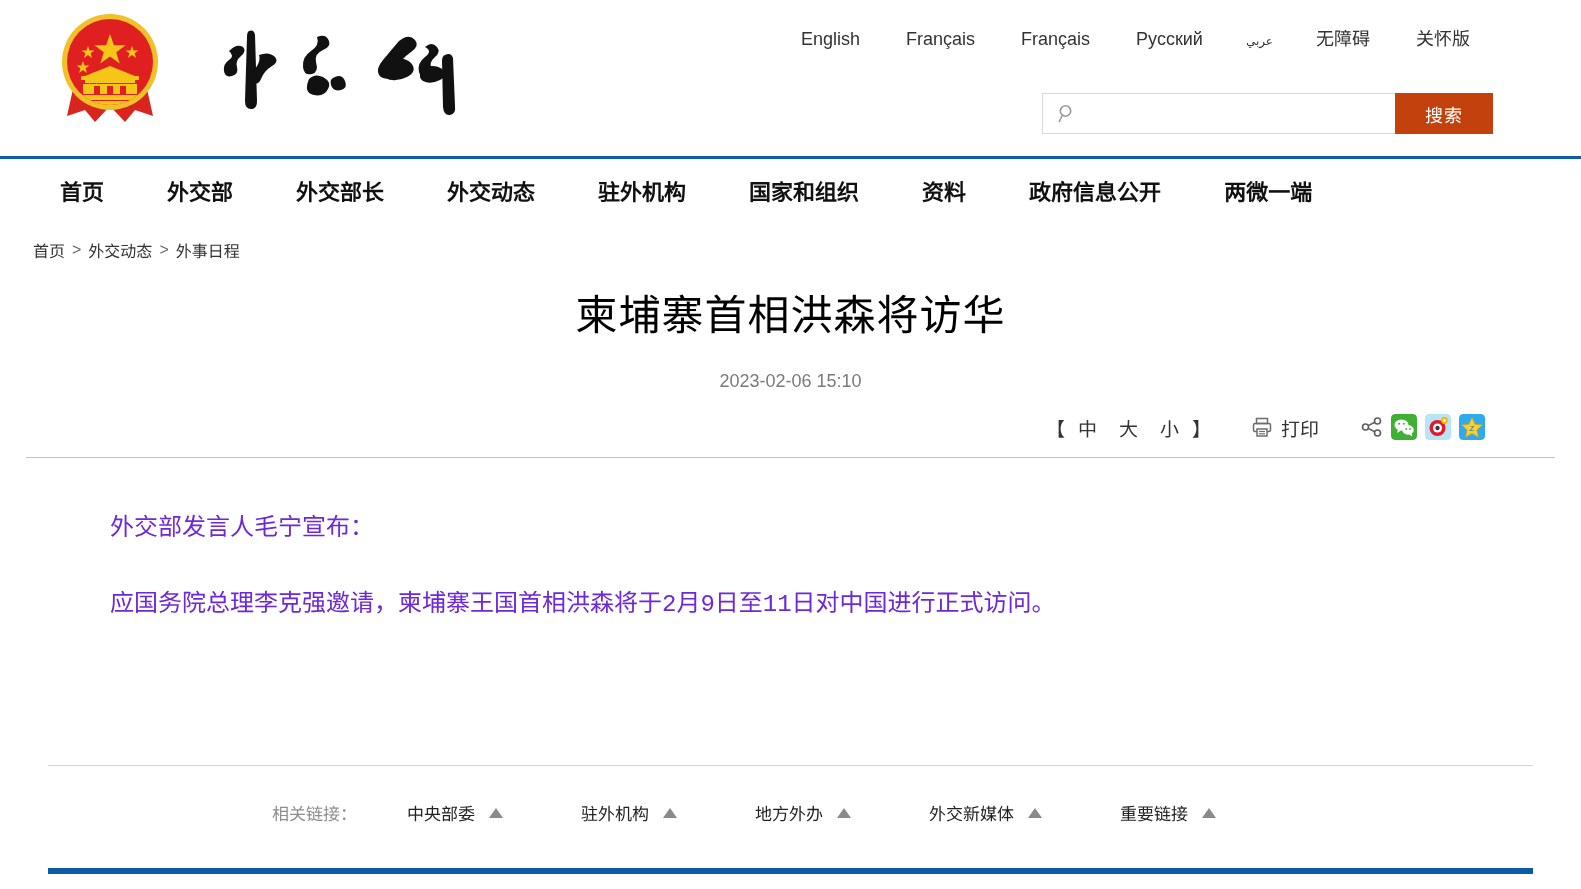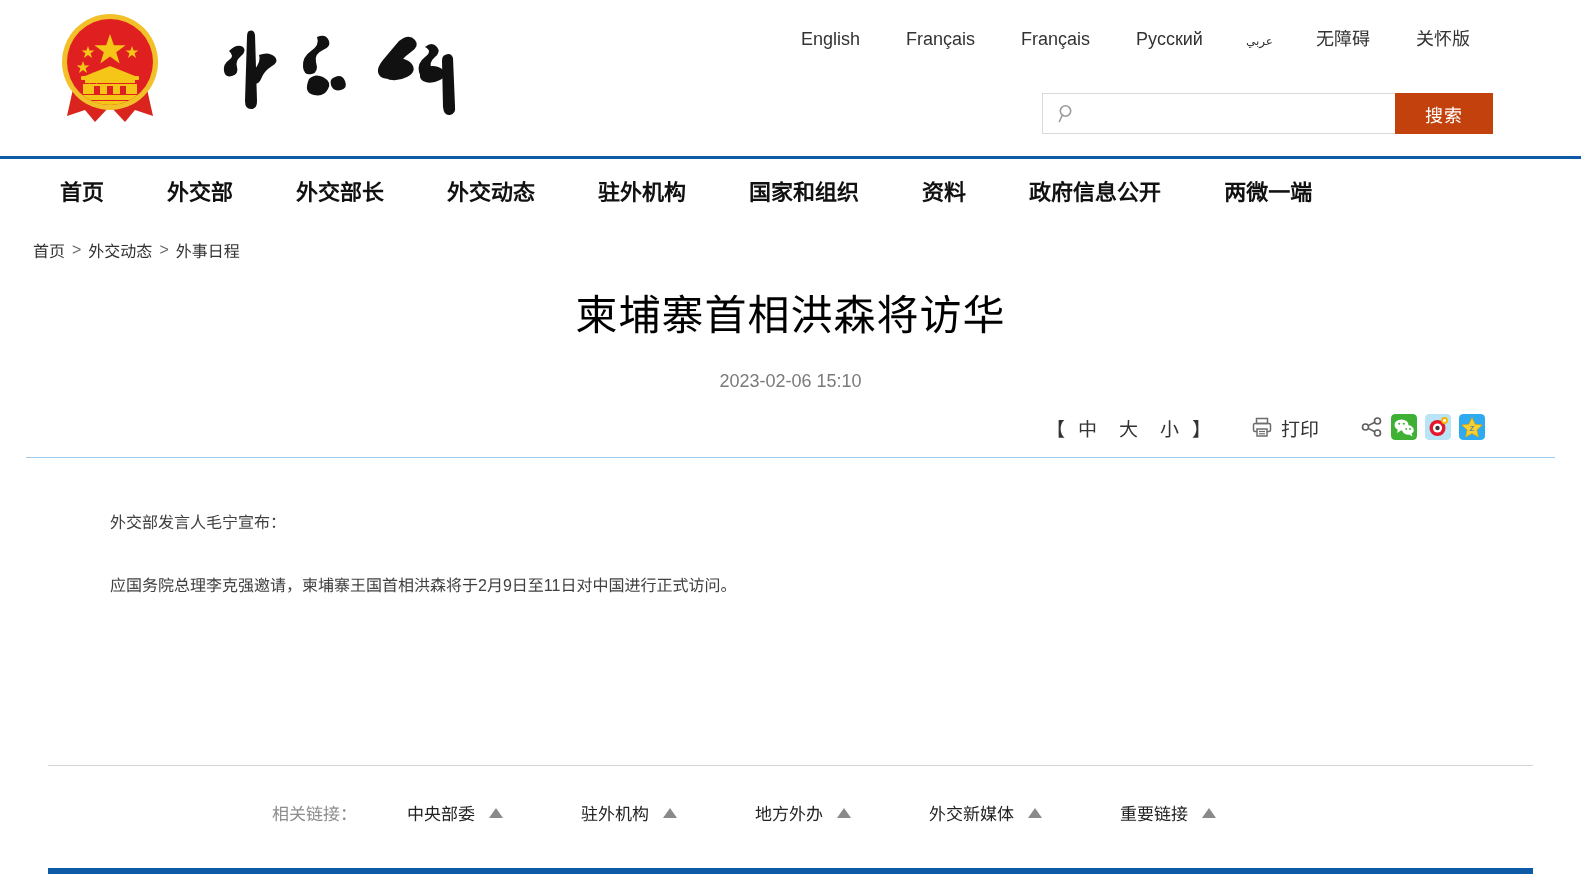--- a/index.html
+++ b/index.html
@@ -148,23 +148,24 @@
   .social { width: 26px; height: 26px; display: block; border-radius: 4px; }
 
   .tool-rule {
     height: 1px; background: #9ecbf0;
     margin: 16px 26px 0 26px;
   }
 
   
   .article-body {
     padding: 52px 110px 0 110px;
-    font-size: 16px;
+    font-size: 24px;
     line-height: 1.6;
-    color: #404040;
+    color: #6d28d9;
+    font-family: Liberation Mono, monospace;
   }
   .article-body p { margin: 0 0 38px 0; }
 
   
   .footer-rule {
     height: 1px; background: #d5d5d5;
     margin: 0 48px;
     position: absolute; left: 0; right: 0; top: 765px;
     width: calc(100% - 96px);
   }

